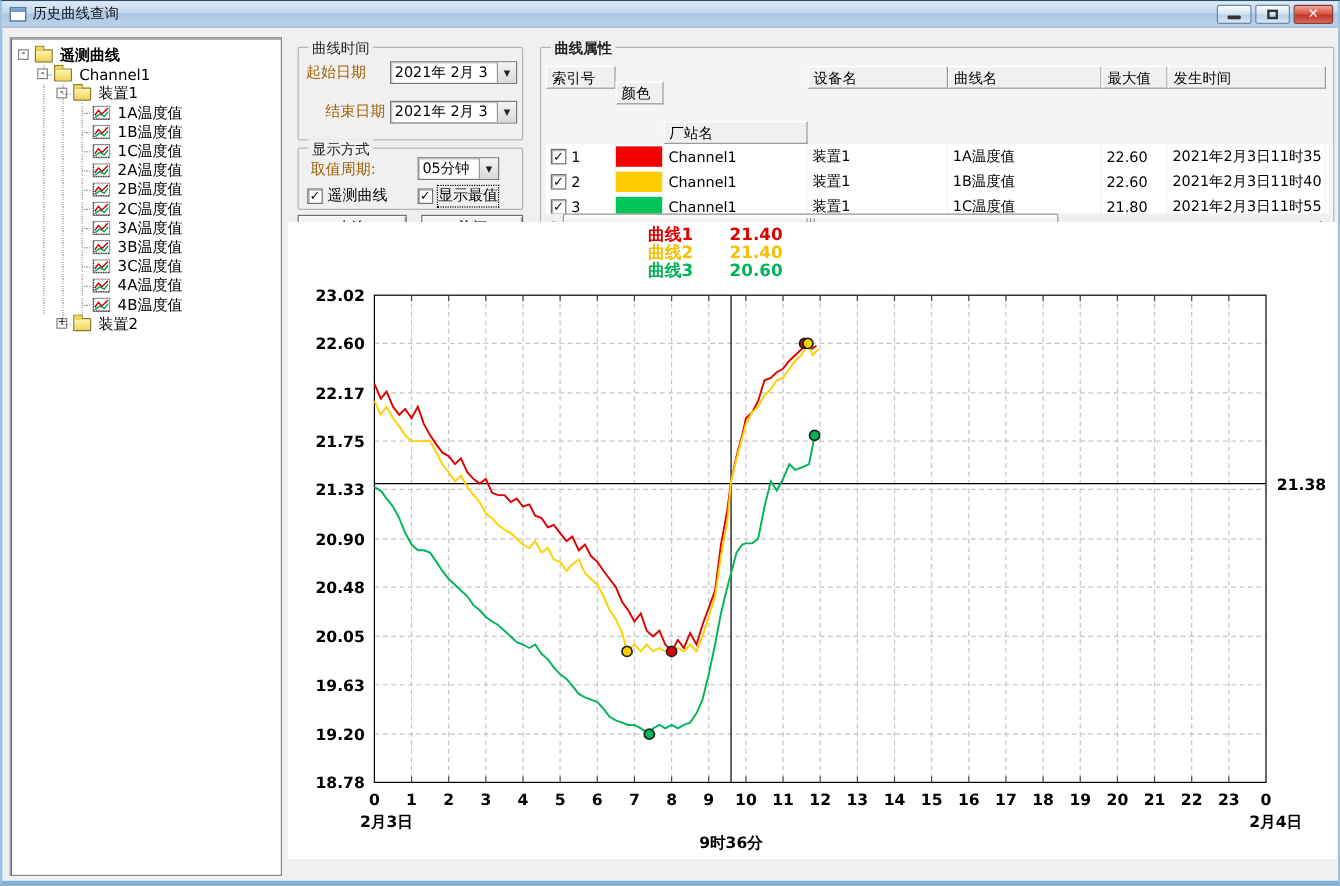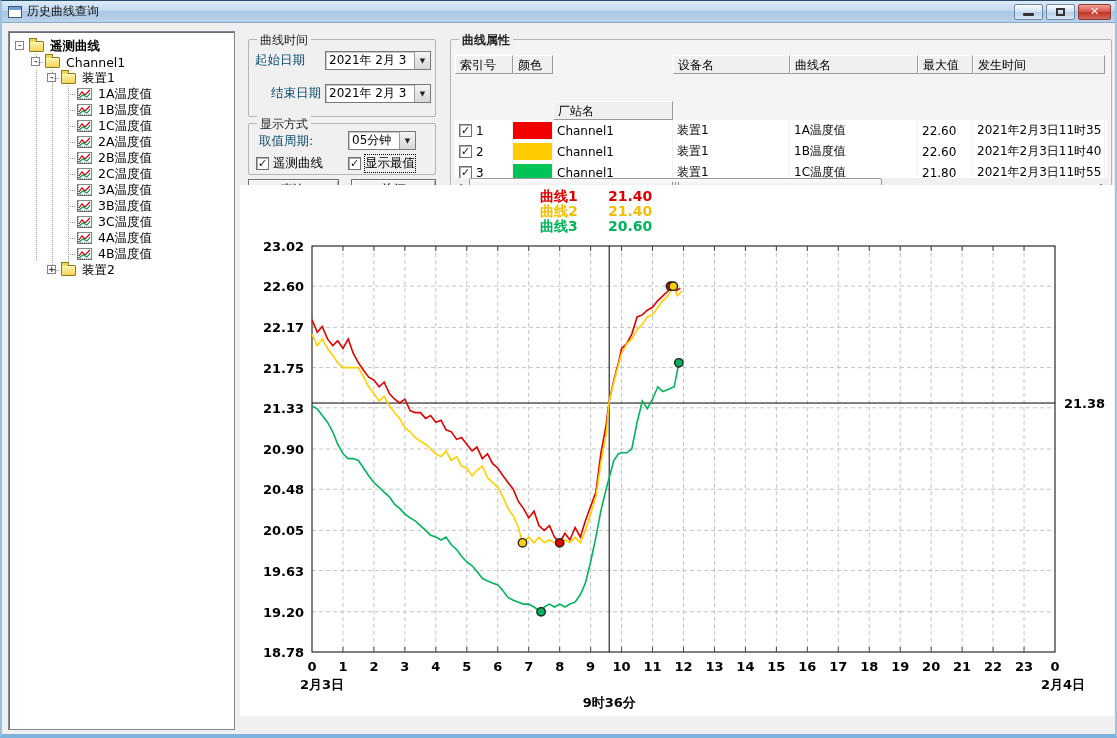--- a/index.html
+++ b/index.html
@@ -31,21 +31,21 @@
   .expbox{position:absolute;left:3px;top:3px;width:9px;height:9px;background:#fff;border:1px solid #848484;
     font-size:9px;line-height:7px;text-align:center;color:#000;cursor:pointer;}
   .folder{width:15px;height:11px;background:linear-gradient(#fff6b0,#f3d25a);border:1px solid #8a7a20;border-radius:1px;position:relative;margin:0 4px 0 1px;flex:0 0 15px;}
   .folder::before{content:"";position:absolute;left:-1px;top:-4px;width:6px;height:3px;background:#f3d25a;border:1px solid #8a7a20;border-bottom:none;border-radius:1px 1px 0 0;}
   .curveicon{width:15px;height:12px;margin:0 4px 0 1px;flex:0 0 15px;}
   .tlabel{padding:0 2px;}
   .tlabel.bold{font-weight:bold;}
   
   .groupbox{position:absolute;border:1px solid #b5b5b5;border-radius:2px;}
   .grouplabel{position:absolute;top:-8px;left:8px;background:#f0f0f0;padding:0 3px;font-size:12px;color:#222;}
-  .fieldlabel{position:absolute;font-size:12.5px;color:#0c4a6e;}
+  .fieldlabel{position:absolute;font-size:12.5px;color:#a16207;}
   .combo{position:absolute;height:19px;background:#fff;border:1px solid #7a7a7a;box-shadow:inset 1px 1px 0 #c8c8c8;display:flex;align-items:center;cursor:pointer;}
   .combo .val{flex:1;font-size:12px;padding:0 3px;white-space:nowrap;overflow:hidden;}
   .combo .dd{width:16px;height:17px;background:linear-gradient(#f4f4f4,#d8d8d8);border-left:1px solid #9a9a9a;display:flex;align-items:center;justify-content:center;font-size:7px;color:#222;}
   .cb{position:absolute;display:flex;align-items:center;gap:4px;font-size:12.5px;cursor:pointer;}
   .cbbox{width:13px;height:13px;background:#fff;border:1px solid #707070;box-shadow:inset 1px 1px 0 #b0b0b0;
     font-size:11px;line-height:11px;text-align:center;font-weight:bold;color:#111;}
   .cb .focus{outline:1px dotted #000;}
   .pushbtn{position:absolute;height:21px;background:#f2f2f2;border:1px solid #707070;
     box-shadow:inset 1px 1px 0 #fff, inset -1px -1px 0 #a8a8a8;font-size:13px;display:flex;align-items:center;justify-content:center;cursor:pointer;}
   
@@ -302,21 +302,21 @@
   </div>
 
   <div class="pushbtn" style="left:246px;top:178px;width:91px;">查询</div>
   <div class="pushbtn" style="left:349px;top:178px;width:85px;">关闭</div>
 
   <div class="groupbox" style="left:448px;top:38px;width:662px;height:158px;background:#f4f4f4;">
     <span class="grouplabel" style="background:#f0f0f0;font-weight:bold;">曲线属性</span>
     <div class="ctable" id="ctable">
         <div class="thead">
           <div class="th" style="width: 58px;">索引号</div>
-          <div class="th" style="width: 40px;">颜色</div>
+          <div class="th" style="width: 40px; margin-top: 13px;">颜色</div>
           <div class="th" style="width: 120px; margin-top: 46px;">厂站名</div>
           <div class="th" style="width: 117px;">设备名</div>
           <div class="th" style="width: 128px;">曲线名</div>
           <div class="th" style="width: 55px;">最大值</div>
           <div class="th" style="width: 132px;">发生时间</div>
         </div>
         <div class="trowd">
           <div class="td" style="width: 58px;"><span class="cbbox" style="margin-right: 4px;">✓</span>1</div>
           <div class="td" style="width: 40px; padding: 0px;">
             <div class="swatch" style="background: rgb(242, 0, 0);"></div>

